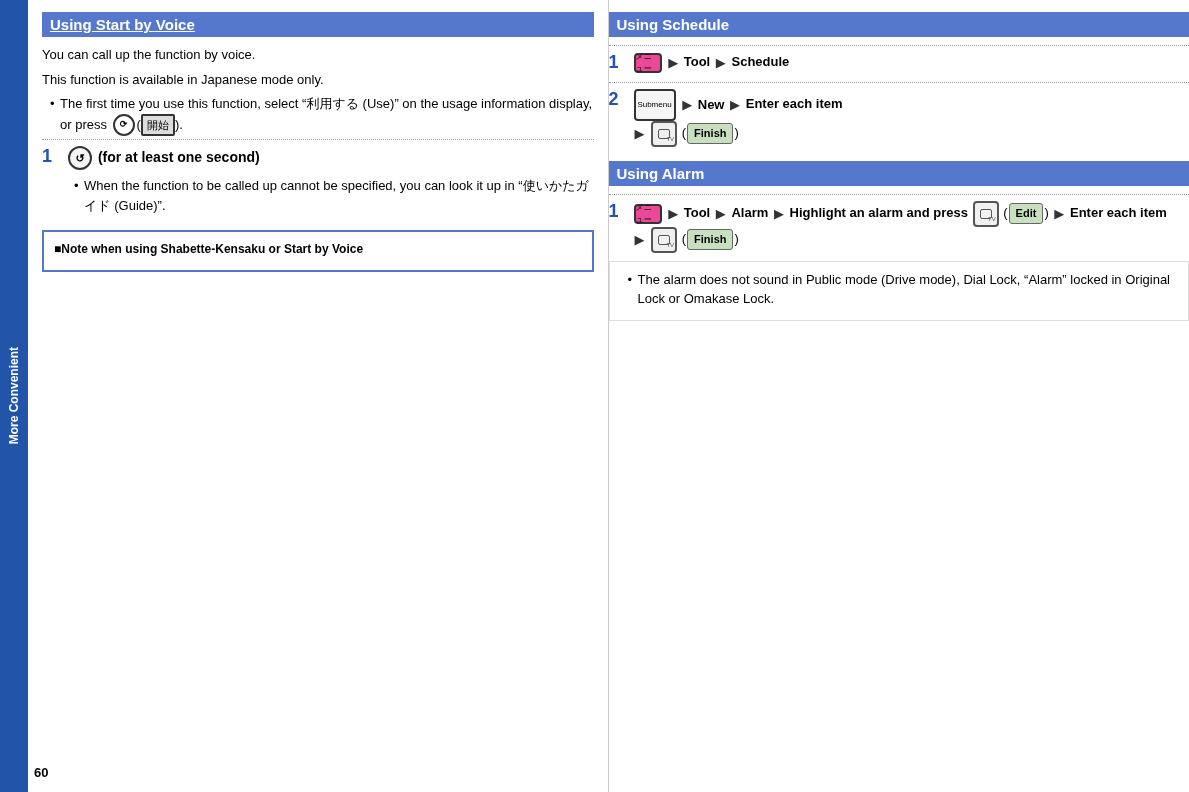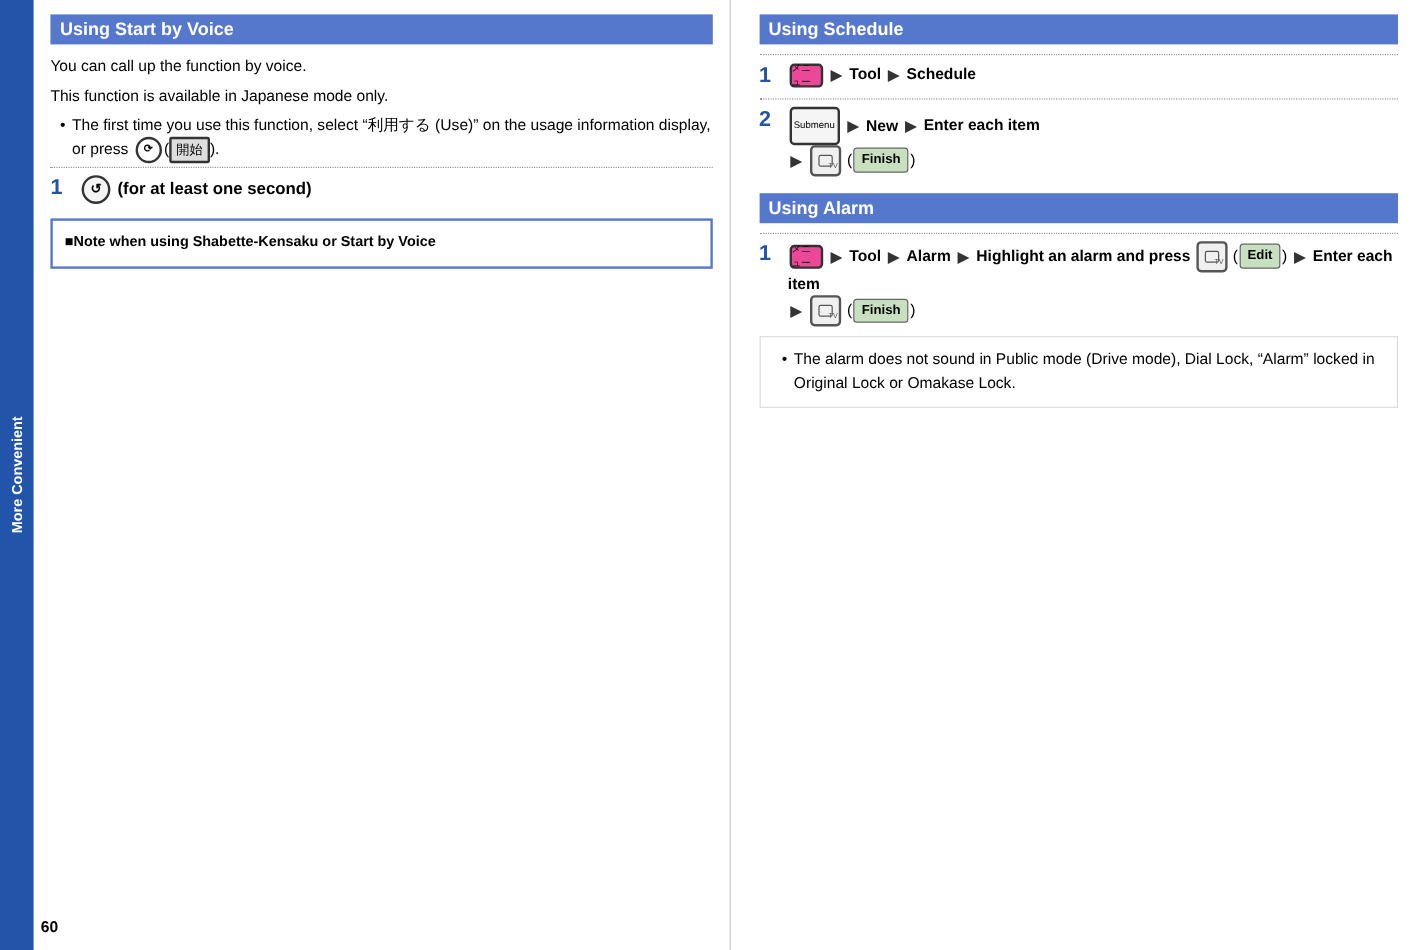--- a/index.html
+++ b/index.html
@@ -40,40 +40,41 @@
     
     .left-column {
       width: 50%;
       padding: 12px 14px;
       border-right: 1px solid #ccc;
     }
 
     
     .right-column {
       width: 50%;
-      padding: 12px 24px;
+      padding: 12px 0;
     }
 
     
     .page-num {
       position: absolute;
       bottom: 12px;
       left: 34px;
       font-size: 13px;
       font-weight: bold;
     }
 
     
     .section-header {
       background: #5577cc;
       color: #fff;
       font-size: 15px;
       font-weight: bold;
       padding: 4px 8px;
       margin-bottom: 8px;
+      text-decoration: underline;
     }
 
     .section-header-right {
       background: #5577cc;
       color: #fff;
       font-size: 15px;
       font-weight: bold;
       padding: 4px 8px;
       margin-bottom: 8px;
     }
@@ -309,20 +310,23 @@
       </li>
     </ul>
 
     <div class="step">
       <div class="step-num">1</div>
       <div class="step-content">
         <div class="large-bold">
           <span class="rotate-icon">↺</span>
           <span>(for at least one second)</span>
         </div>
+        <ul class="bullet-list" style="margin-top:6px;">
+          <li>When the function to be called up cannot be specified, you can look it up in “使いかたガイド (Guide)”.</li>
+        </ul>
       </div>
     </div>
 
     <div class="note-box">
       <div class="note-box-title">■Note when using Shabette-Kensaku or Start by Voice</div>
     </div>
   </div>
 
   <div class="right-column">
 

